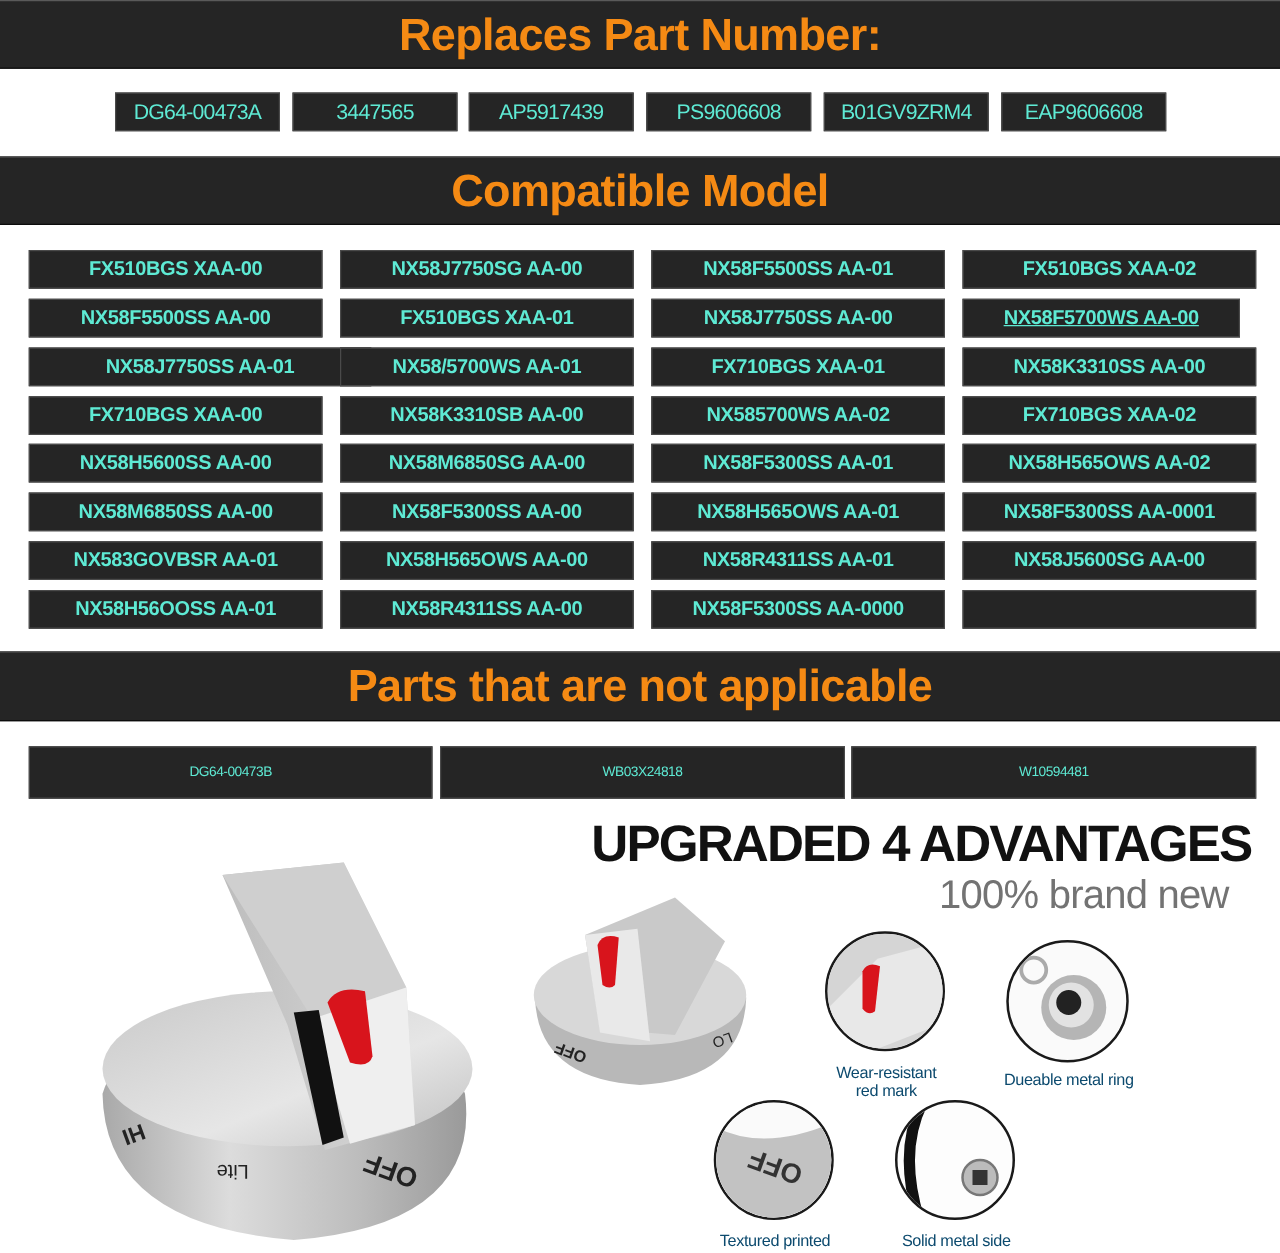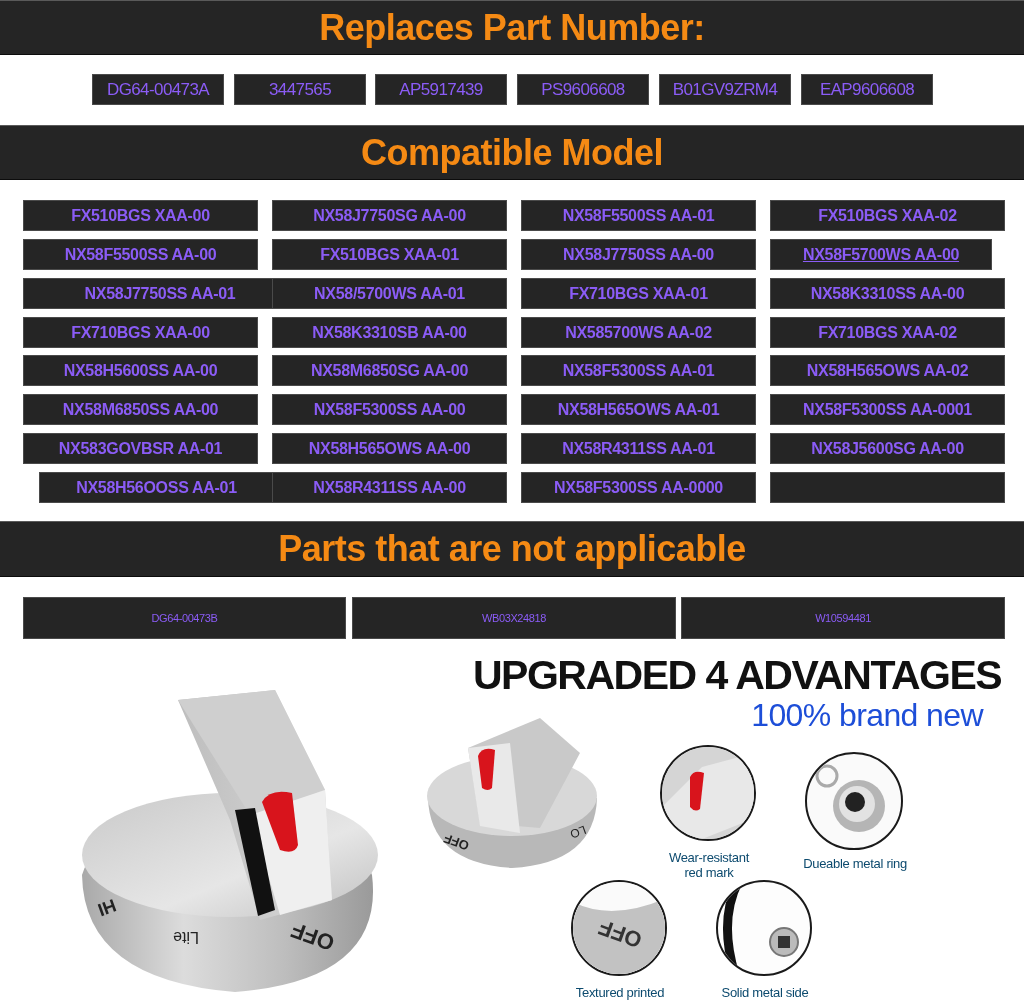--- a/index.html
+++ b/index.html
@@ -8,33 +8,33 @@
 
   .band {
     position: absolute; left: 0; width: 1024px; background: #252525;
     border-top: 1px solid #5a5a5a; border-bottom: 1px solid #0c0c0c;
     display: flex; align-items: center; justify-content: center;
     color: #f58a14; font-weight: bold; letter-spacing: -0.5px;
   }
   .band span { font-family: "Liberation Sans", sans-serif; }
 
   .tile {
-    position: absolute; background: #252525; color: #8b5cf6;
+    position: absolute; background: #252525; color: #5eead4;
     display: flex; align-items: center; justify-content: center;
     font-weight: bold; font-size: 16px; letter-spacing: -0.3px;
     border: 1px solid #4a4a4a; white-space: nowrap;
   }
   .tile.cond { font-family: "Liberation Sans Narrow", "Liberation Sans", sans-serif; font-weight: normal; font-size: 17px; letter-spacing: -0.6px; }
 
   #replaces-row .tile { top: 74px; height: 31px; }
   #model-grid .tile { height: 31px; }
   #na-row .tile { top: 597px; height: 42px; font-weight: normal; font-size: 11px; letter-spacing: -0.4px; }
 
   .adv-title { position: absolute; left: 473px; top: 652px; font-size: 41px; font-weight: bold; color: #111; letter-spacing: -1.5px; white-space: nowrap; }
-  .adv-sub { position: absolute; right: 41px; top: 697px; font-size: 32px; color: #1d4ed8; letter-spacing: -0.6px; white-space: nowrap; }
+  .adv-sub { position: absolute; right: 41px; top: 697px; font-size: 32px; color: #737373; letter-spacing: -0.6px; white-space: nowrap; }
 
   .caption { position: absolute; font-size: 13px; color: #0c4a6e; text-align: center; line-height: 15px; letter-spacing: -0.3px; }
 
   .circle { position: absolute; border-radius: 50%; border: 2px solid #1a1a1a; background: #f3f3f3; overflow: hidden; }
 </style>
 </head>
 <body>
 
 <div class="band" style="top:0; height:55px; font-size:36px;">
   <span>Replaces Part Number:</span>
@@ -54,21 +54,21 @@
 </div>
 
 <div id="model-grid">
     <div class="tile" style="left: 23px; top: 200px; width: 235px;">FX510BGS XAA-00</div>
     <div class="tile" style="left: 23px; top: 239px; width: 235px;">NX58F5500SS AA-00</div>
     <div class="tile" style="left: 23px; top: 278px; width: 274px;">NX58J7750SS AA-01</div>
     <div class="tile" style="left: 23px; top: 317px; width: 235px;">FX710BGS XAA-00</div>
     <div class="tile" style="left: 23px; top: 355px; width: 235px;">NX58H5600SS AA-00</div>
     <div class="tile" style="left: 23px; top: 394px; width: 235px;">NX58M6850SS AA-00</div>
     <div class="tile" style="left: 23px; top: 433px; width: 235px;">NX583GOVBSR AA-01</div>
-    <div class="tile" style="left: 23px; top: 472px; width: 235px; margin-left: 16px;">NX58H56OOSS AA-01</div>
+    <div class="tile" style="left: 23px; top: 472px; width: 235px;">NX58H56OOSS AA-01</div>
     <div class="tile" style="left: 272px; top: 200px; width: 235px;">NX58J7750SG AA-00</div>
     <div class="tile" style="left: 272px; top: 239px; width: 235px;">FX510BGS XAA-01</div>
     <div class="tile" style="left: 272px; top: 278px; width: 235px;">NX58/5700WS AA-01</div>
     <div class="tile" style="left: 272px; top: 317px; width: 235px;">NX58K3310SB AA-00</div>
     <div class="tile" style="left: 272px; top: 355px; width: 235px;">NX58M6850SG AA-00</div>
     <div class="tile" style="left: 272px; top: 394px; width: 235px;">NX58F5300SS AA-00</div>
     <div class="tile" style="left: 272px; top: 433px; width: 235px;">NX58H565OWS AA-00</div>
     <div class="tile" style="left: 272px; top: 472px; width: 235px;">NX58R4311SS AA-00</div>
     <div class="tile" style="left: 521px; top: 200px; width: 235px;">NX58F5500SS AA-01</div>
     <div class="tile" style="left: 521px; top: 239px; width: 235px;">NX58J7750SS AA-00</div>

